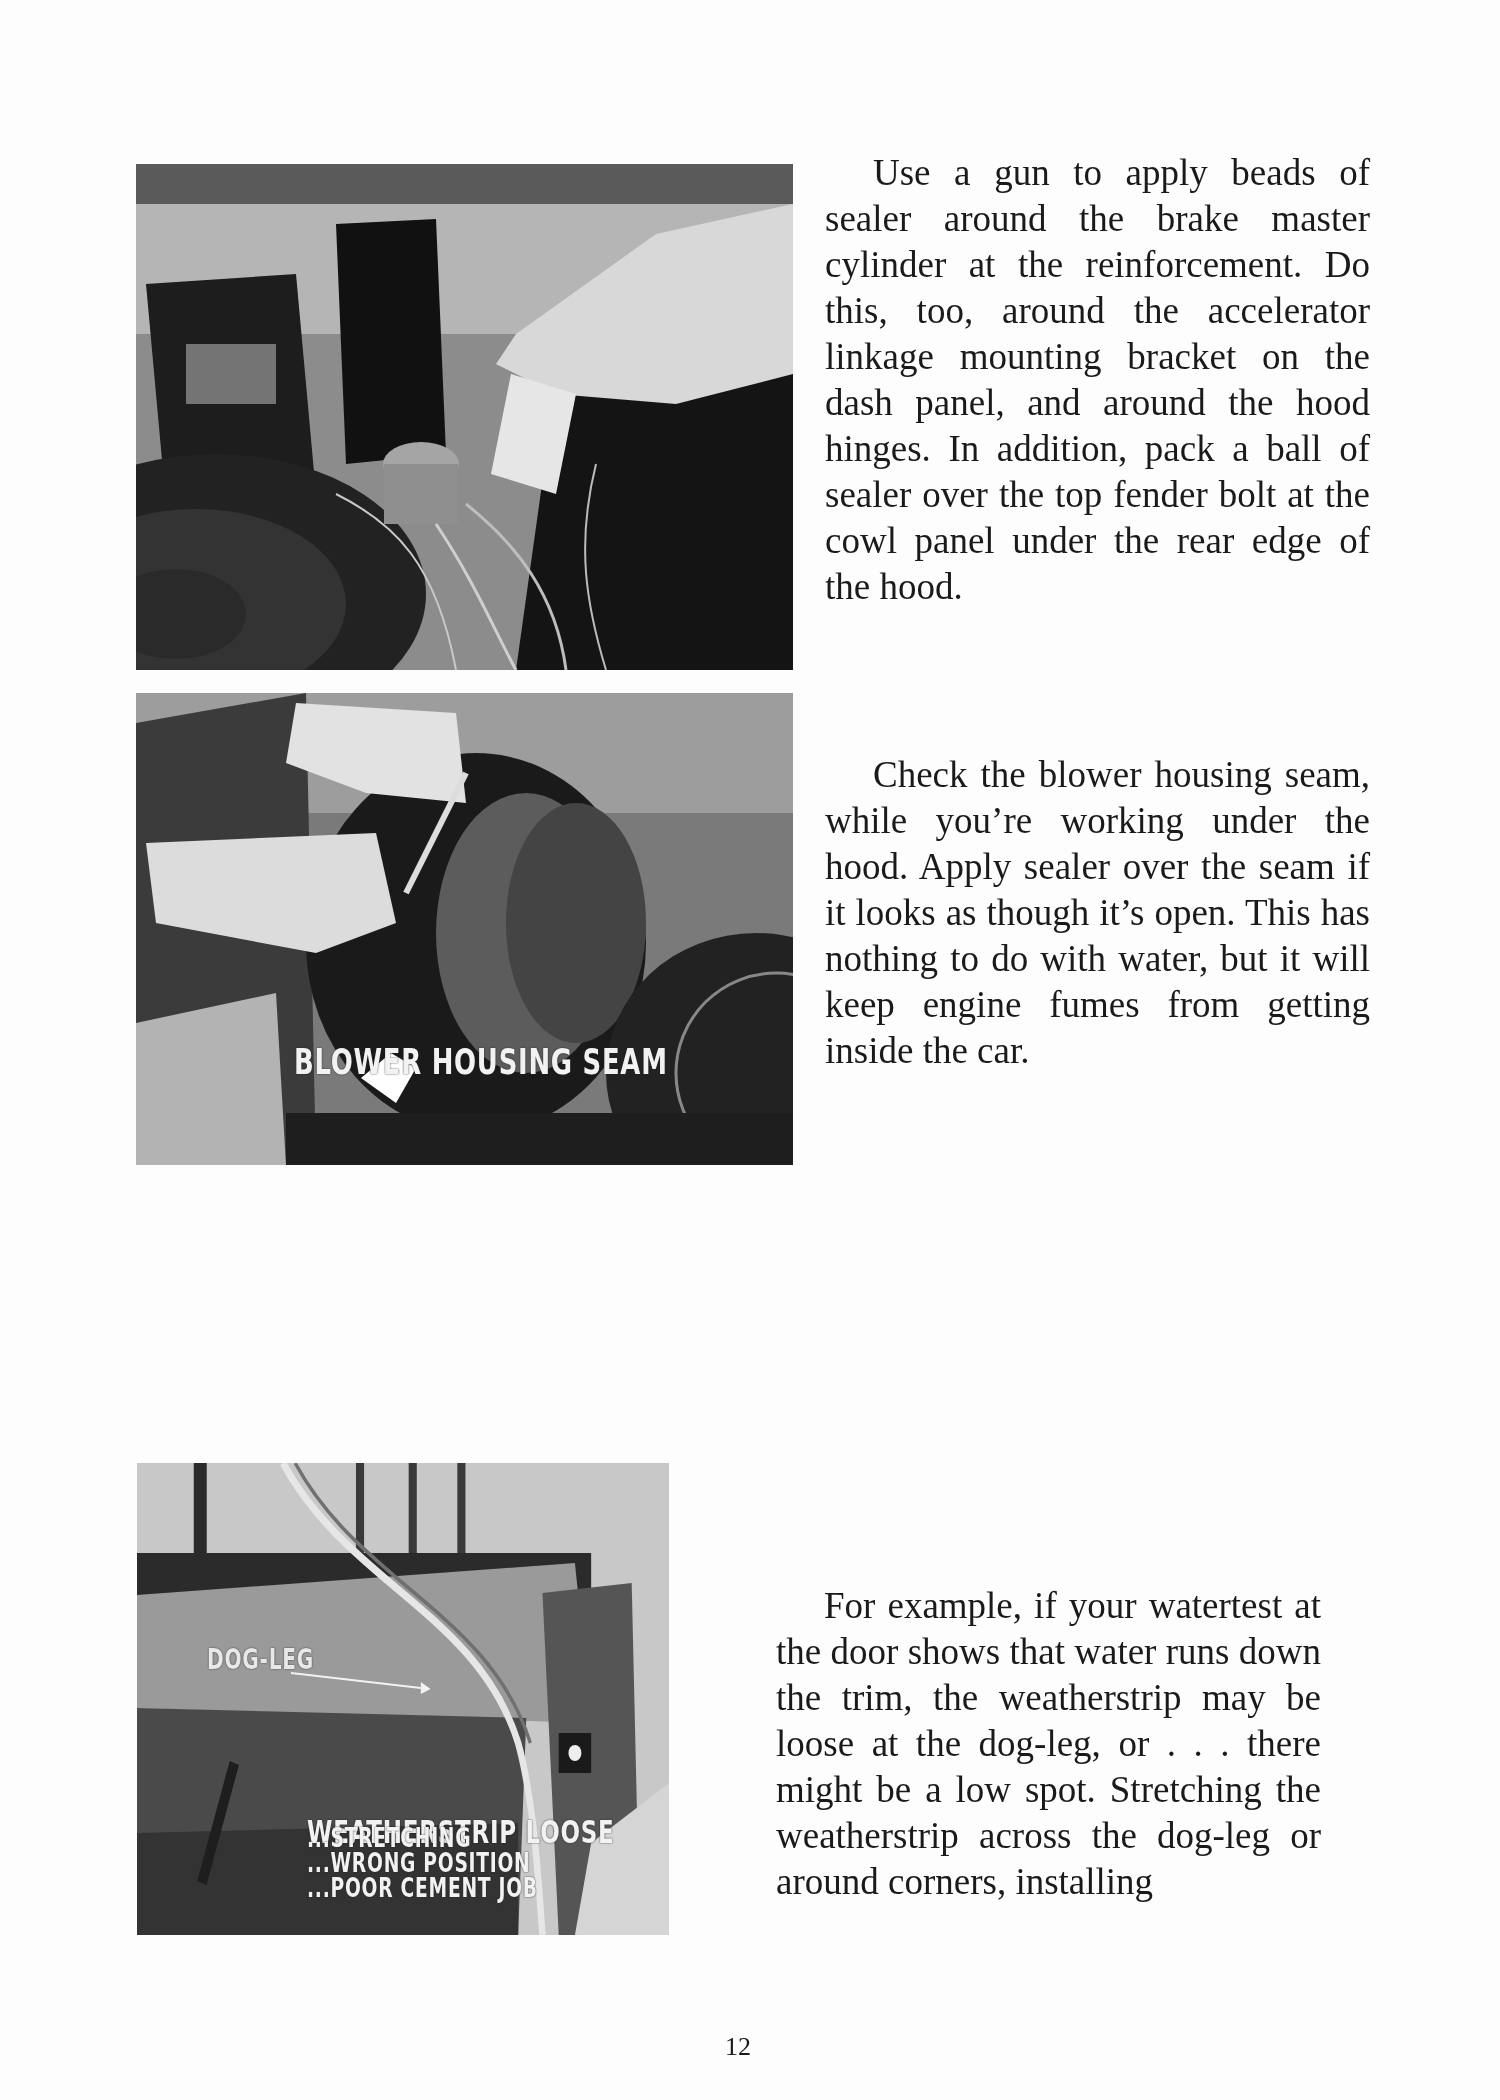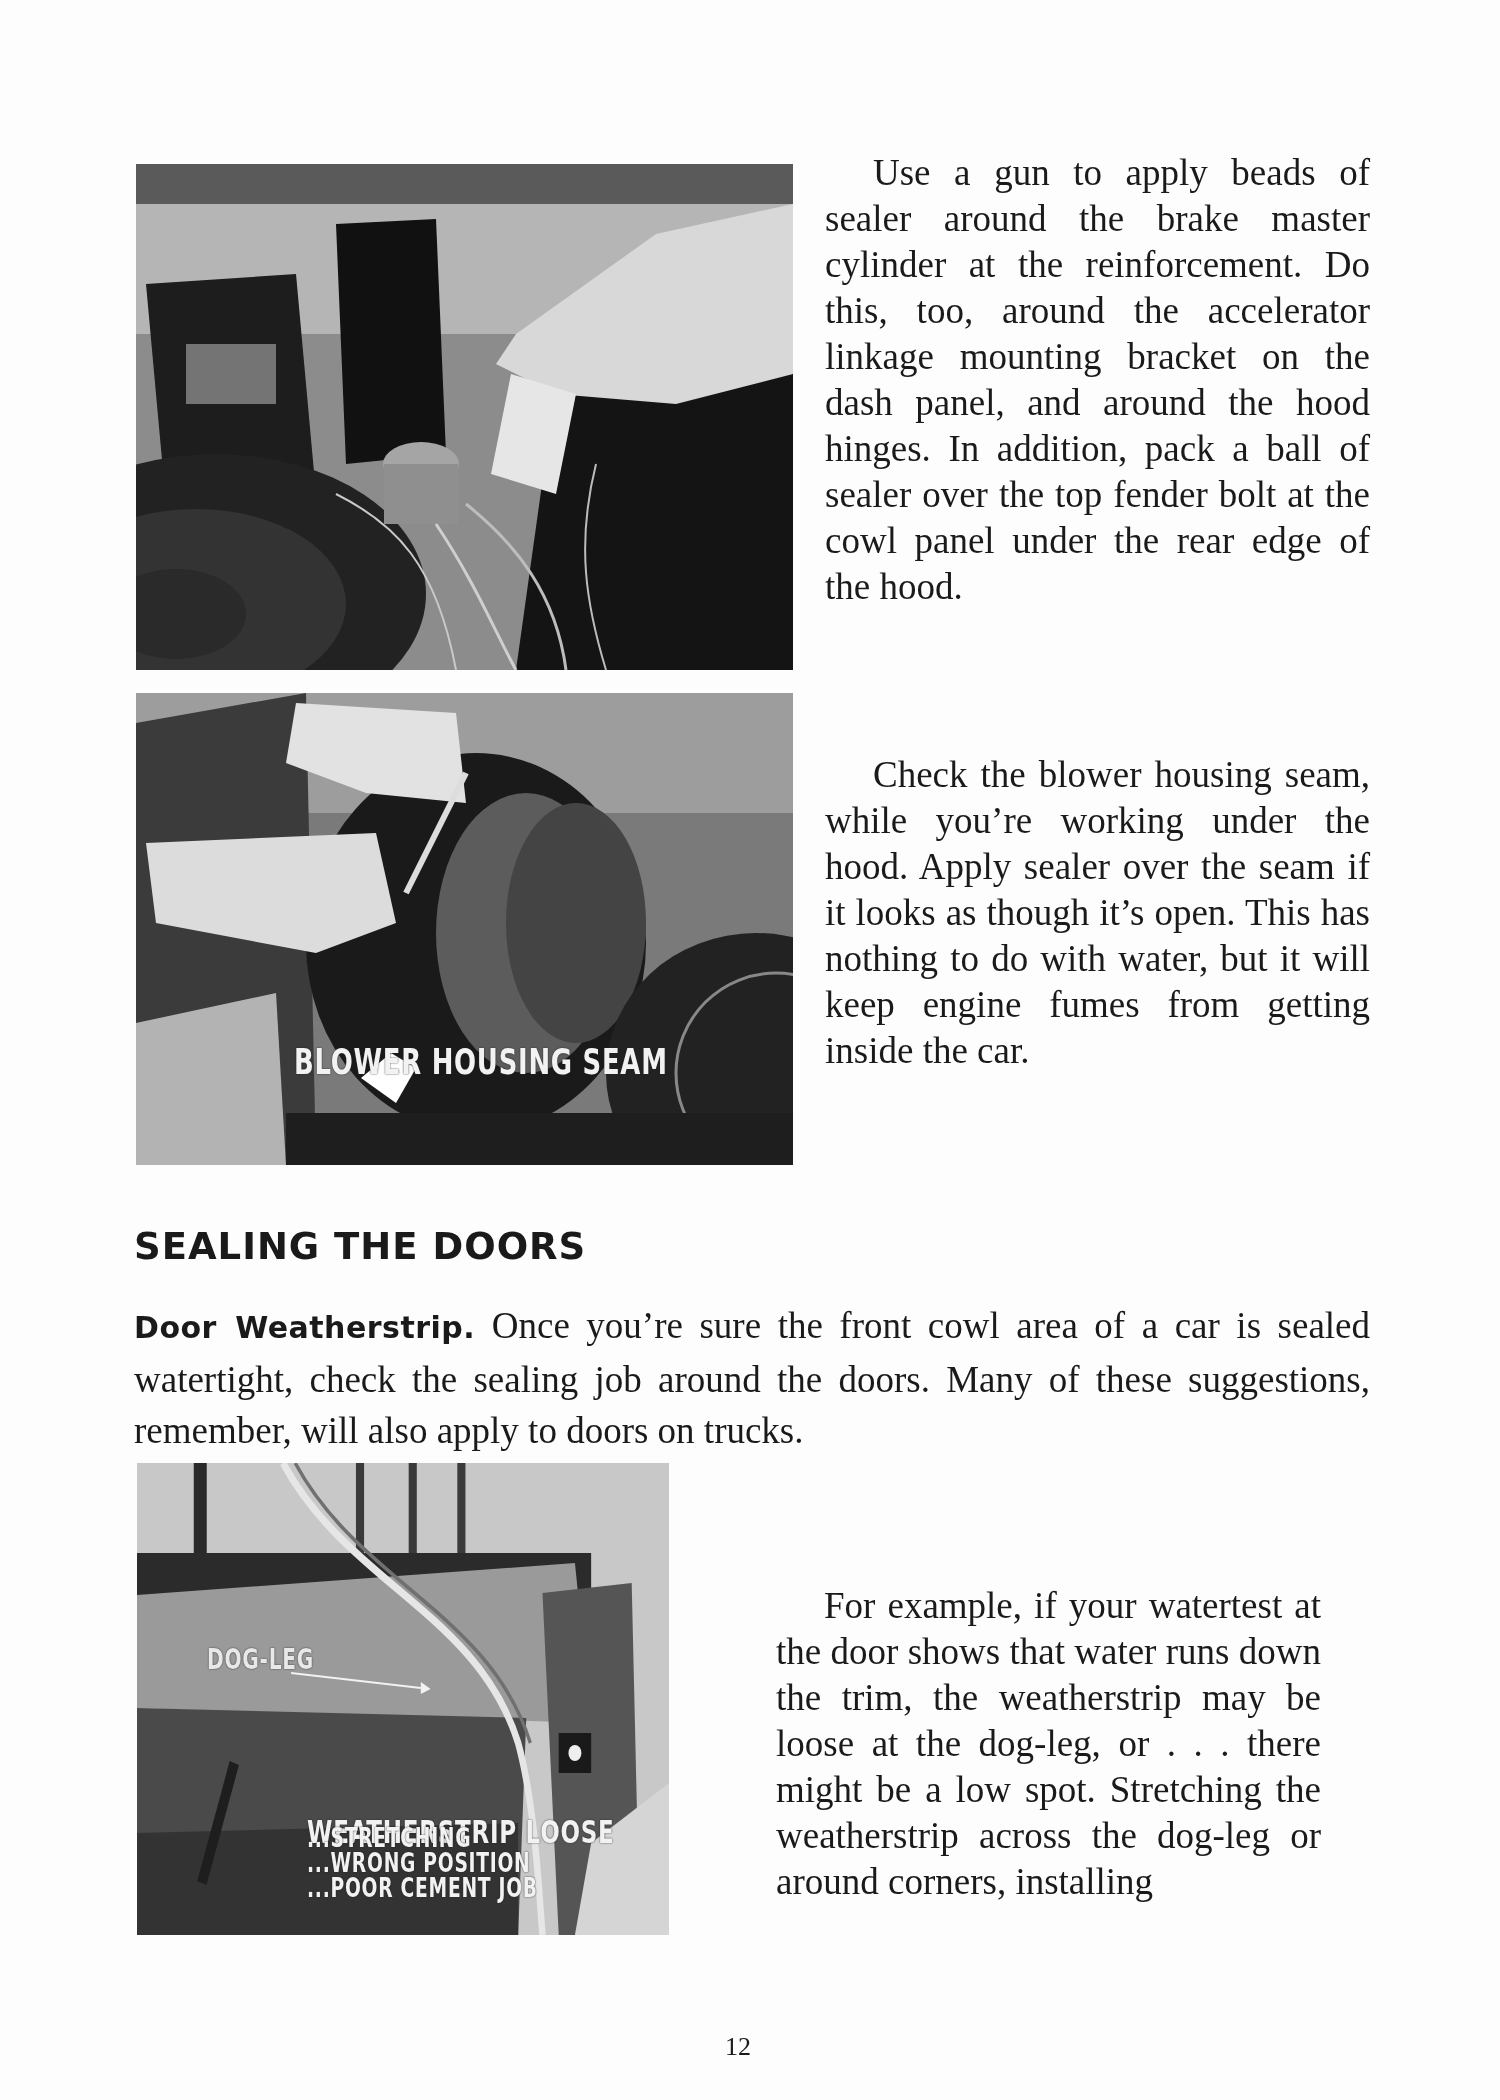--- a/index.html
+++ b/index.html
@@ -158,23 +158,21 @@
 
       <polygon points="225,385 255,360 280,375 260,410" fill="#ffffff"></polygon>
 
       <rect x="150" y="420" width="507" height="52" fill="#1e1e1e"></rect>
     </svg>
     <div class="caption" style="left:158px; top:348px; font-size:36px;">BLOWER HOUSING SEAM</div>
   </div>
 
   <p class="para" id="para-blower"><span class="indent"></span><span>Check the blower housing seam, while you’re working under the hood. Apply sealer over the seam if it looks as though it’s open. This has nothing to do with water, but it will keep engine fumes from getting inside the car.</span></p>
 
-  <h2 class="heading">SEALING THE DOORS</h2>
-
-  <p id="para-weatherstrip"><span class="run-in">Door Weatherstrip.</span> <span>Once you’re sure the front cowl area of a car is sealed watertight, check the sealing job around the doors. Many of these suggestions, remember, will also apply to doors on trucks.</span></p>
+
 
   <div class="photo" id="photo-door">
     <svg viewBox="0 0 656 472" preserveAspectRatio="none">
       <rect width="656" height="472" fill="#c8c8c8"></rect>
 
       <rect x="70" y="0" width="16" height="90" fill="#2a2a2a"></rect>
       <rect x="270" y="0" width="10" height="90" fill="#3a3a3a"></rect>
       <rect x="335" y="0" width="10" height="90" fill="#3a3a3a"></rect>
       <rect x="395" y="0" width="10" height="90" fill="#3a3a3a"></rect>
 

